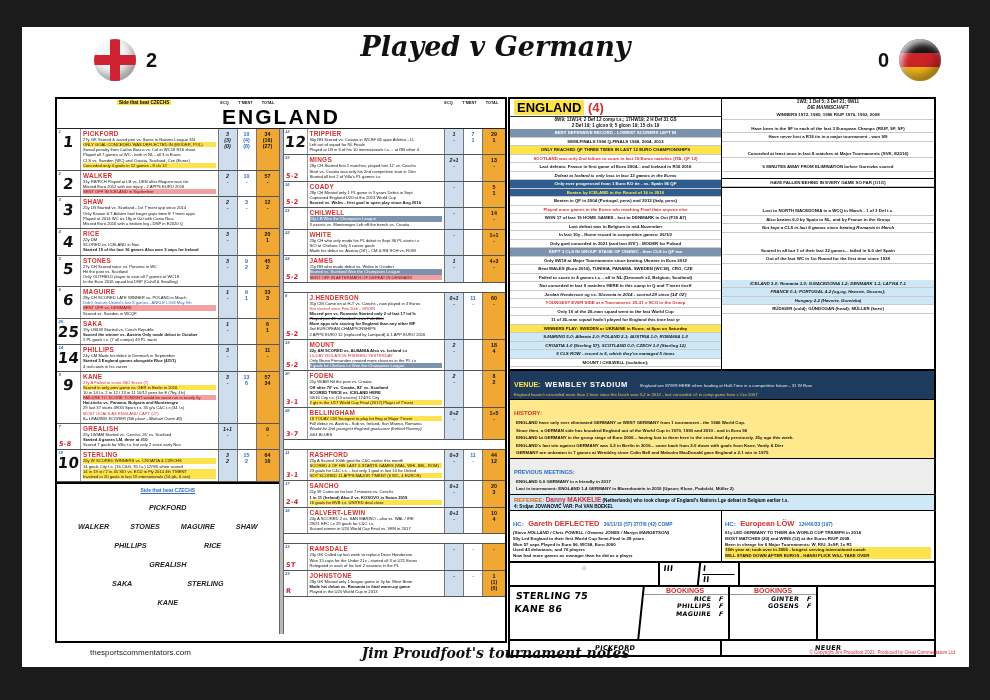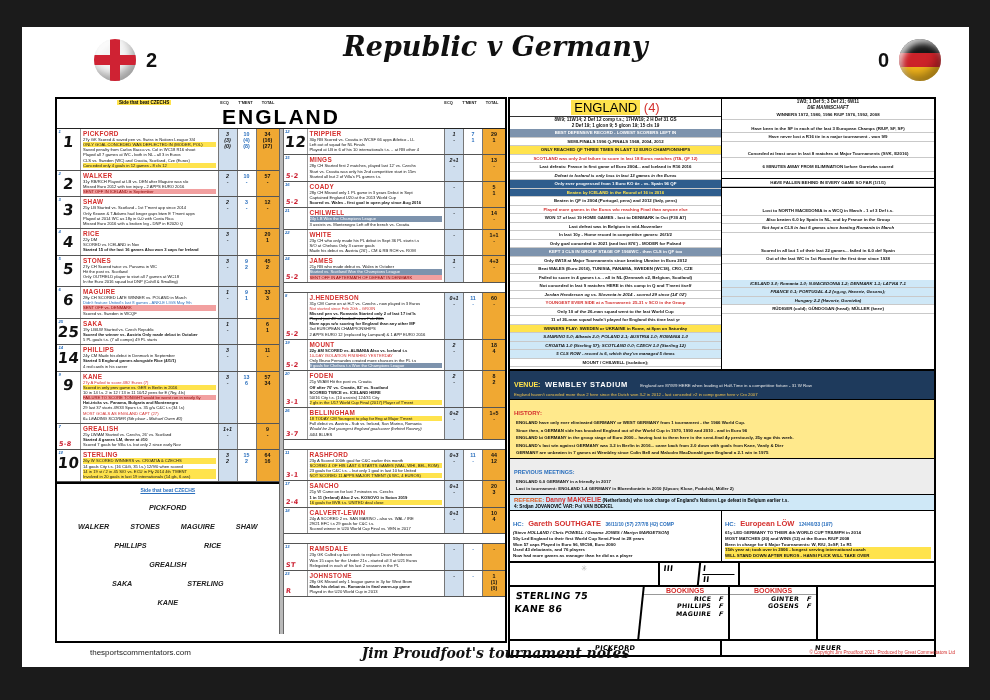--- a/index.html
+++ b/index.html
@@ -59,21 +59,21 @@
   .tot{width:23px;background:#f0a832;}
 
   .formation{border-top:2px solid #000;height:152px;padding-top:3px;}
   .f-title{text-align:center;color:#2a6fbd;font-size:5px;font-weight:700;text-decoration:underline;}
   .f-row{display:flex;justify-content:space-evenly;font-size:7.2px;font-weight:700;font-style:italic;margin-top:10px;color:#222;}
 
   
   .teams-row{display:flex;}
   .tcol{width:50%;border-right:1px solid #000;padding-bottom:2px;}
   .tcol:last-child{border-right:none;}
-  .t-head{text-align:center;font-size:13px;font-weight:400;border-bottom:1px solid #333;padding:1px 4px;}
+  .t-head{text-align:left;font-size:13px;font-weight:700;border-bottom:1px solid #333;padding:1px 4px;}
   .t-name{background:#ffe34d;padding:0 3px;}
   .t-rank{color:#d4302e;}
   .t-sub{text-align:center;font-size:4.6px;font-weight:700;line-height:6px;color:#111;}
   .t-sub.it{font-style:italic;}
   .fact{font-size:4.4px;line-height:5.5px;font-weight:600;text-align:center;border-bottom:1px solid #c9c9c9;padding:1px 2px;color:#111;}
   .hc-facts .fact{text-align:left;border-bottom:none;padding:0;line-height:5.8px;}
   .hl-y{background:#ffe34d;}
   .hl-r{background:#f2a0a0;color:#8a0000;}
   .hl-b{background:#2f5d8d;color:#fff;}
   .hl-by{background:#2f5d8d;color:#ffe34d;}
@@ -151,21 +151,21 @@
 
     <header class="hd">
       <div class="flag-wrap left">
         <span class="ball eng">
             <span class="cv"></span>
             <span class="ch"></span>
           </span>
         <span class="score">2</span>
       </div>
       <div class="titles">
-        <div class="title">Republic v Germany</div>
+        <div class="title">Played v Germany</div>
       </div>
       <div class="flag-wrap right">
         <span class="score">0</span>
         <span class="ball ger"></span>
       </div>
     </header>
 
     <div class="pages">
 
       <section class="page lpage">
@@ -946,21 +946,21 @@
             <span class="ref-label">REFEREE:</span>
             <span class="ref-name">Danny MAKKELIE</span>
             <span class="ref-rest">(Netherlands) who took charge of England's Nations Lge defeat in Belgium earlier t.s.</span>
           </div>
           <div class="ref-line2">4: Srdjan JOVANOVIĆ          VAR: Pol VAN BOEKEL</div>
         </div>
 
         <div class="hc-row">
           <div class="hc-col">
             <span class="hc-label">HC:</span>
-            <span class="hc-name">Gareth SOUTHGATE</span>
+            <span class="hc-name">Gareth DEFLECTED</span>
             <span class="hc-rec">36/11/10 (57)   27/7/8 (42) COMP</span>
             <div class="hc-facts">
                 <div class="fact t-it">(Steve HOLLAND / Chris POWELL / Graeme JONES / Martyn MARGETSON)</div>
                 <div class="fact">50y    Led England to their first World Cup Semi-Final in 28 years</div>
                 <div class="fact">Won 57 caps      Played in Euro 96, WC98, Euro 2000</div>
                 <div class="fact">Used 43 debutants, and 76 players</div>
                 <div class="fact t-bd">Now had more games as manager than he did as a player</div>
               </div>
           </div>
           <div class="hc-col">

